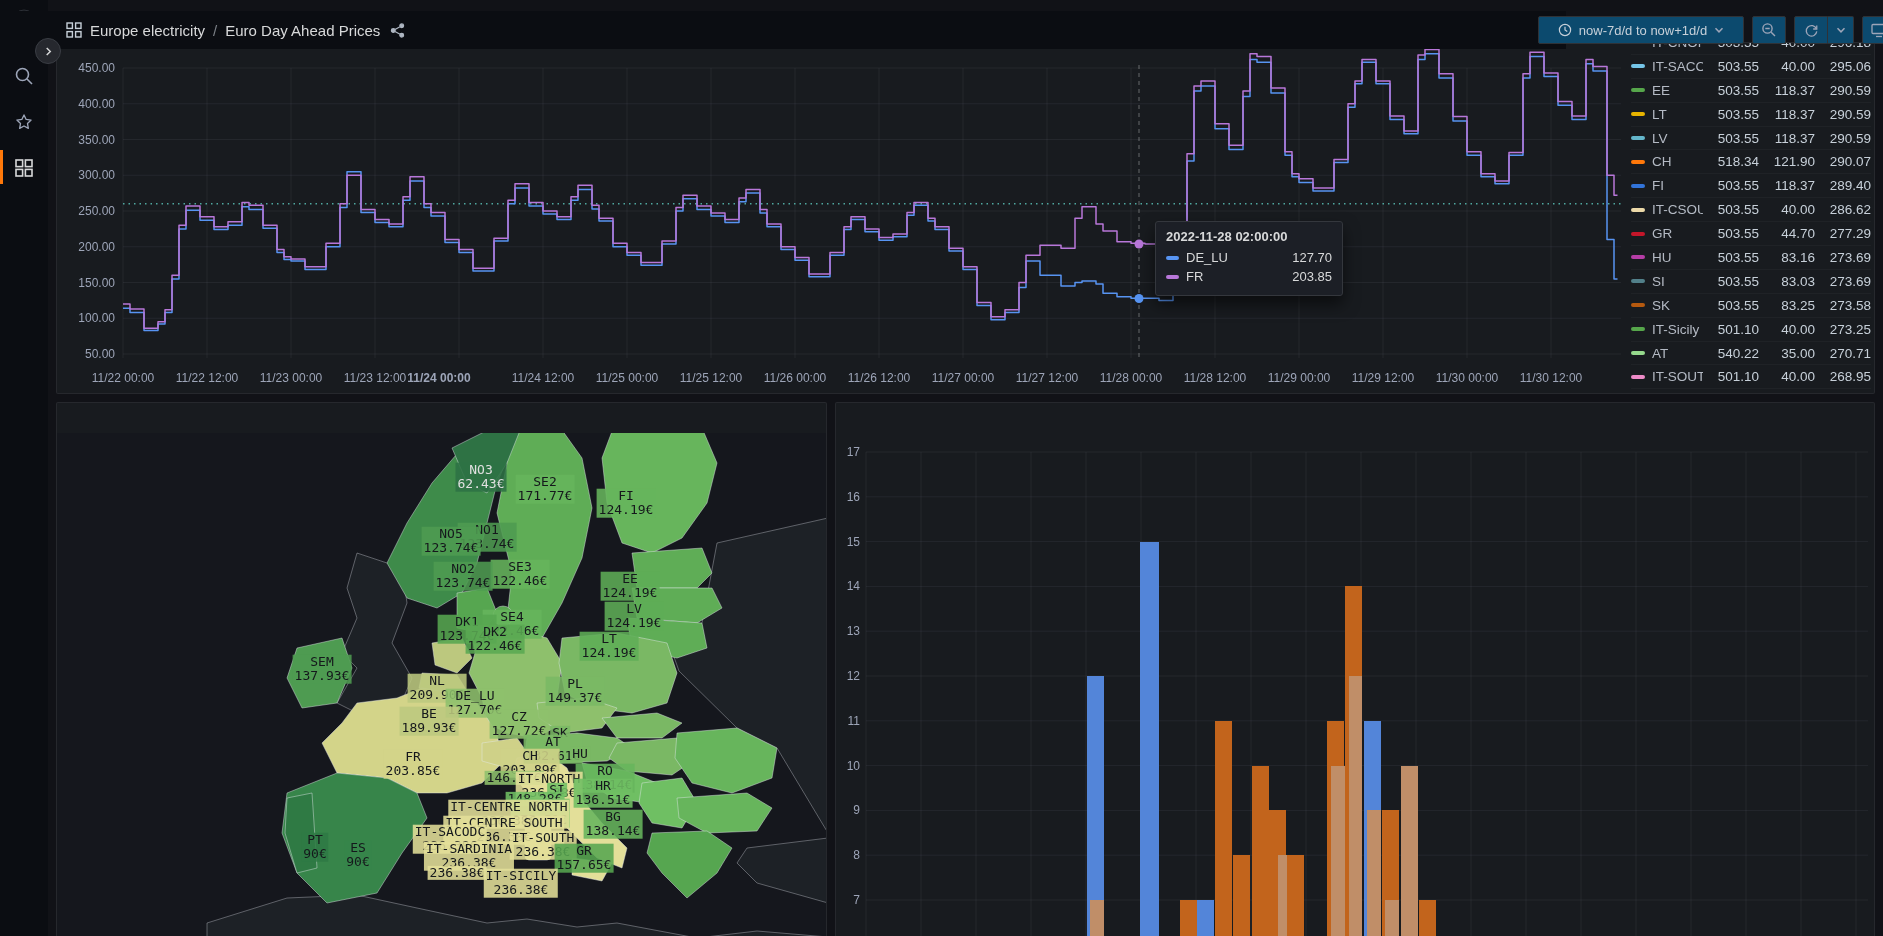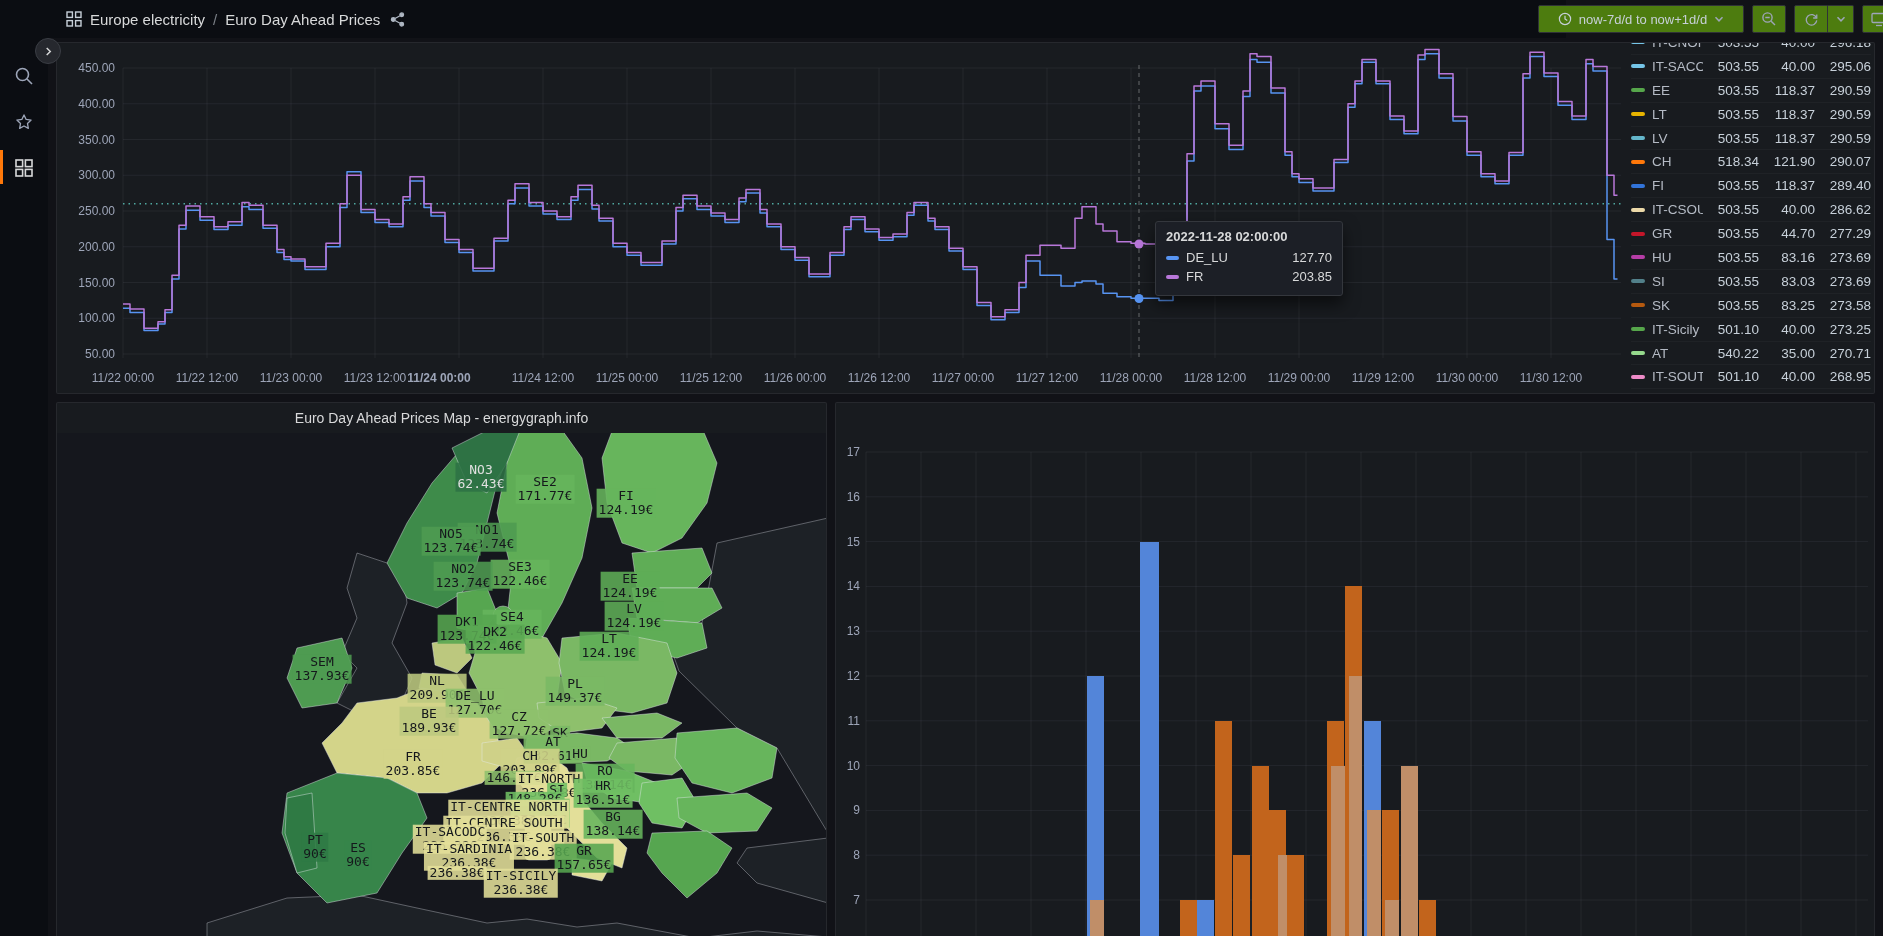--- a/index.html
+++ b/index.html
@@ -1,20 +1,20 @@
 <!DOCTYPE html>
 <html><head>
 <meta charset="utf-8">
 <style>
   html,body{margin:0;padding:0;background:#111217;width:1883px;height:936px;overflow:hidden;
     font-family:"Liberation Sans",sans-serif;-webkit-font-smoothing:antialiased;}
-  .hdr{position:absolute;left:0;top:0;width:1566px;height:38px;background:#0b0d12;z-index:30;}
+  .hdr{position:absolute;left:0;top:11px;width:1566px;height:38px;background:#0b0d12;z-index:30;}
   .crumbwrap{position:absolute;left:66px;top:0;height:38px;display:flex;align-items:center;gap:8px;color:#d8d9da;font-size:15px;}
   .crumb-sep{color:#7b8087;}
-  .hbtn{position:absolute;top:5px;height:28px;background:#4d7c0f;border:1px solid #2f3237;border-radius:2px;
+  .hbtn{position:absolute;top:5px;height:28px;background:#0c4a6e;border:1px solid #2f3237;border-radius:2px;
     display:flex;align-items:center;justify-content:center;color:#c7d0d9;font-size:13px;gap:7px;box-sizing:border-box;}
   .sidebar{position:absolute;left:0;top:0;width:48px;height:936px;background:#0b0d12;z-index:25;}
   .sb-icon{position:absolute;left:0;width:48px;height:40px;display:flex;align-items:center;justify-content:center;color:#9da5b8;}
   .sb-accent{position:absolute;left:0;width:3px;background:#ff780a;}
   .expander{position:absolute;left:35px;top:38px;width:24px;height:24px;border-radius:50%;background:#26282e;border:1px solid #3a3d44;
     color:#c7d0d9;display:flex;align-items:center;justify-content:center;font-size:12px;z-index:40;}
   .panel{position:absolute;background:#181b1f;border:1px solid rgba(204,204,220,0.08);border-radius:2px;overflow:hidden;box-sizing:border-box;}
   .ptitle{position:absolute;left:0;top:0;width:100%;height:30px;line-height:30px;text-align:center;color:#d8d9da;font-size:14px;}
   .ytick{position:absolute;width:52px;text-align:right;color:#9da5b8;font-size:12px;transform:translateY(-50%);}
   .xtick{position:absolute;width:92px;text-align:center;color:#9da5b8;font-size:12px;}
@@ -328,21 +328,20 @@
     </div>
     <div class="tt-row">
       <span class="tt-sw" id="tt-sw1" style="background: rgb(184, 119, 217);"></span>
       <span class="tt-lab">FR</span>
       <span class="tt-val">203.85</span>
     </div>
   </div>
 </div>
 
 <div class="panel" style="left:56px;top:402px;width:771px;height:540px;">
-  <div class="ptitle">Euro Day Ahead Prices Map - energygraph.info</div>
   <svg width="771" height="510" viewBox="0 0 771 510" style="position:absolute;left:0;top:30px;">
     <rect x="0" y="0" width="771" height="510" fill="#15171d"></rect>
     <g fill="#1d2126" stroke="rgba(220,225,232,0.45)" stroke-width="0.8">
       <path d="M660 110 L771 85 L771 400 L720 315 L680 295 L622 238 L612 210 L645 190 Z"></path>
       <path d="M690 415 L771 405 L771 470 L700 450 L680 430 Z"></path>
       <path d="M150 490 L230 465 L300 462 L360 475 L430 490 L470 486 L520 494 L560 490 L640 505 L700 498 L771 504 L771 540 L150 540 Z"></path>
       <path d="M300 120 L345 135 L350 170 L335 210 L355 245 L340 280 L310 285 L280 270 L300 235 L285 220 L300 185 L290 155 Z"></path>
     </g>
     <g stroke="rgba(230,235,240,0.55)" stroke-width="0.8">
       <path d="M350 165 L330 130 L350 90 L375 50 L405 15 L435 -5 L465 -25 L480 -15 L455 15 L440 50 L430 90 L420 130 L405 160 L380 175 Z" fill="#3E8B4A"></path>

